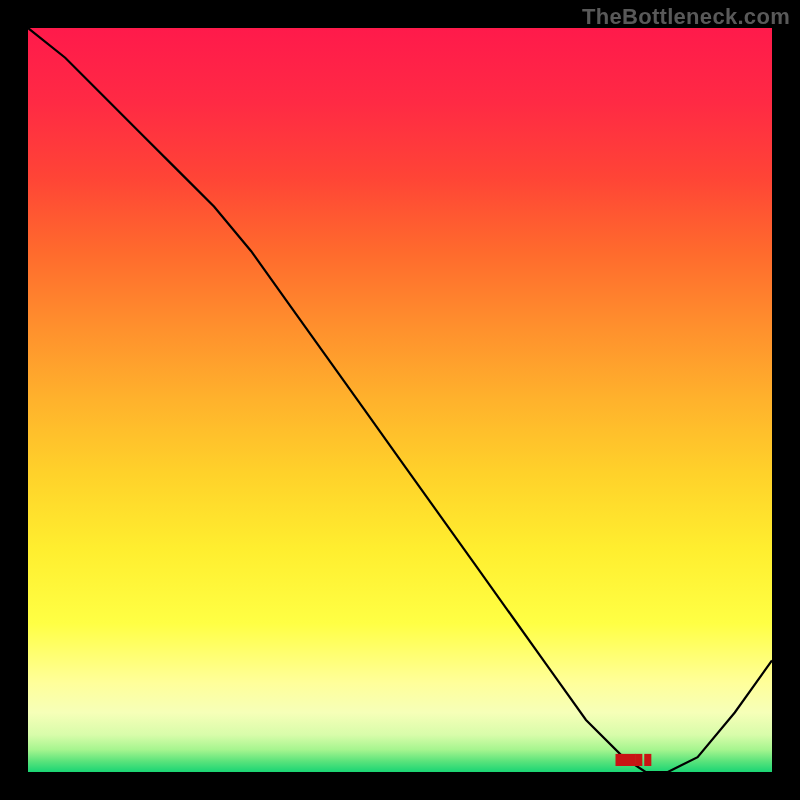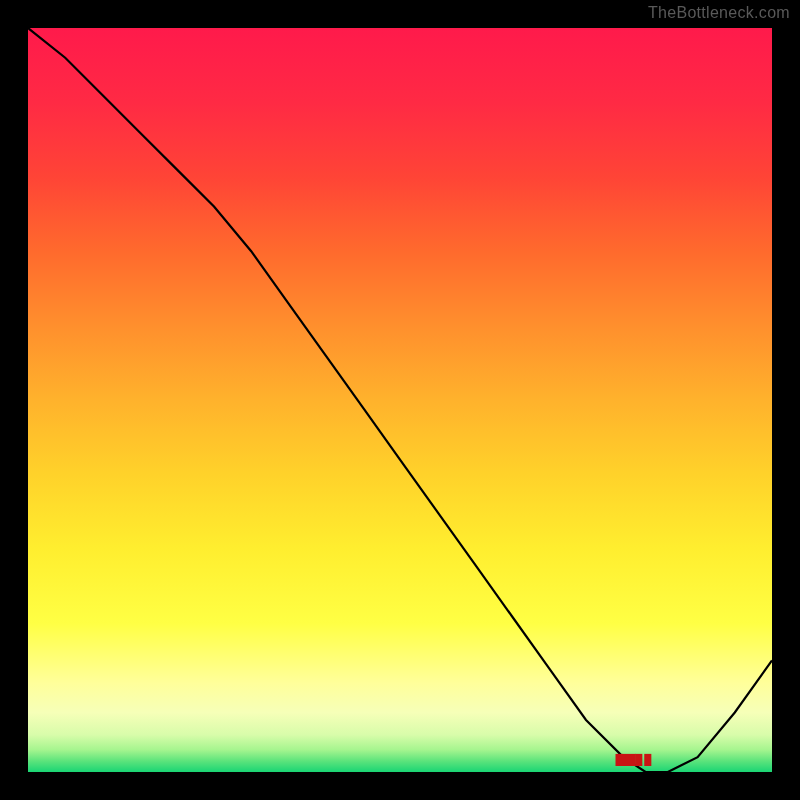--- a/index.html
+++ b/index.html
@@ -1,18 +1,18 @@
 <!DOCTYPE html>
 <html><head>
 <meta charset="utf-8">
 <style>
   * { margin: 0; padding: 0; box-sizing: border-box; }
   html, body { width: 800px; height: 800px; background: #000; overflow: hidden; font-family: Arial, sans-serif; }
   .wrap { position: relative; width: 800px; height: 800px; background: #000; }
-  .attribution { position: absolute; top: 4px; right: 10px; color: #595959; font-size: 16px; letter-spacing: 0.3px; font-weight: 400; }
+  .attribution { position: absolute; top: 4px; right: 10px; color: #595959; font-size: 22px; letter-spacing: 0.3px; font-weight: 700; }
   .plot-frame { position: absolute; left: 28px; top: 28px; width: 744px; height: 744px; background: #000; }
   svg.chart { display: block; width: 744px; height: 744px; }
   .small-marker { position: absolute; color: #c81414; font-size: 10px; font-weight: 700; letter-spacing: -0.5px; white-space: nowrap; }
 </style>
 </head>
 <body>
 <div class="wrap">
   <div class="attribution">TheBottleneck.com</div>
   <div class="plot-frame">
     <svg class="chart" viewBox="0 0 744 744">

